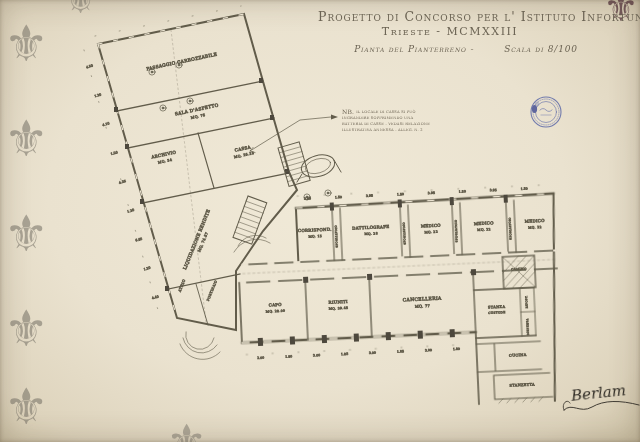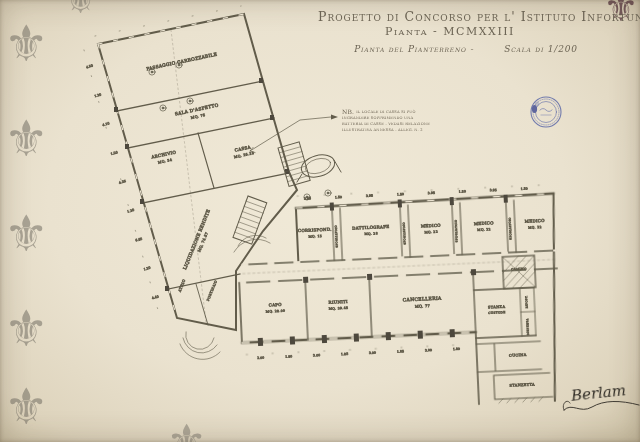--- a/index.html
+++ b/index.html
@@ -238,24 +238,24 @@
   <span class="wm" style="left:4px;top:110px;">⚜</span>
   <span class="wm" style="left:4px;top:205px;">⚜</span>
   <span class="wm" style="left:4px;top:300px;">⚜</span>
   <span class="wm" style="left:4px;top:378px;">⚜</span>
   <span class="wm wm-top" style="left:60px;top:-30px;">⚜</span>
   <span class="wm wm-top" style="left:166px;top:414px;">⚜</span>
   <span class="wm wm-dark" style="left:603px;top:-16px;">⚜</span>
 
   <div class="title">
     <div class="t1">Progetto di Concorso per l' Istituto Infortuni</div>
-    <div class="t2">Pianta - MCMXXIII</div>
+    <div class="t2">Trieste - MCMXXIII</div>
     <div class="t3">
       <span>Pianta del Pianterreno -</span>
-      <span>Scala di 1/200</span>
+      <span>Scala di 8/100</span>
     </div>
   </div>
 
   <div class="note">
     <span class="nb">NB.</span>
     <div>IL LOCALE DI CASSA SI PUÒ</div>
     <div>INGRANDIRE SOPPRIMENDO UNA</div>
     <div>BATTERIA DI CASSE - VEDASI RELAZIONE</div>
     <div>ILLUSTRATIVA ANNESSA - ALLEG. N. 2</div>
   </div>

